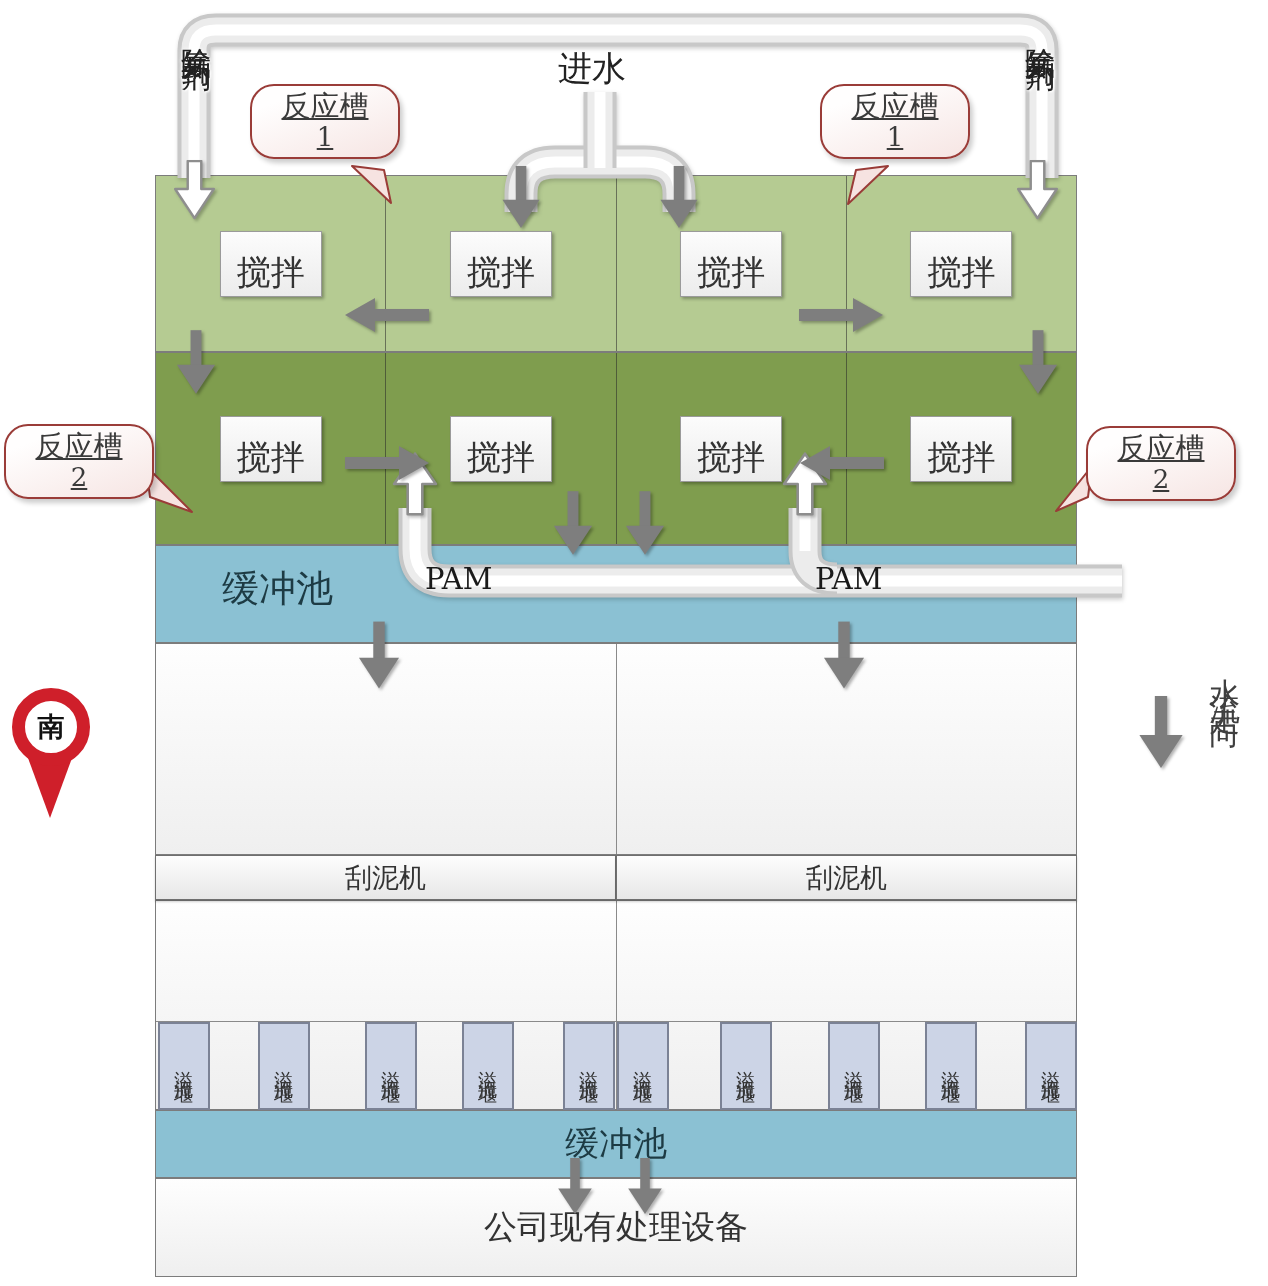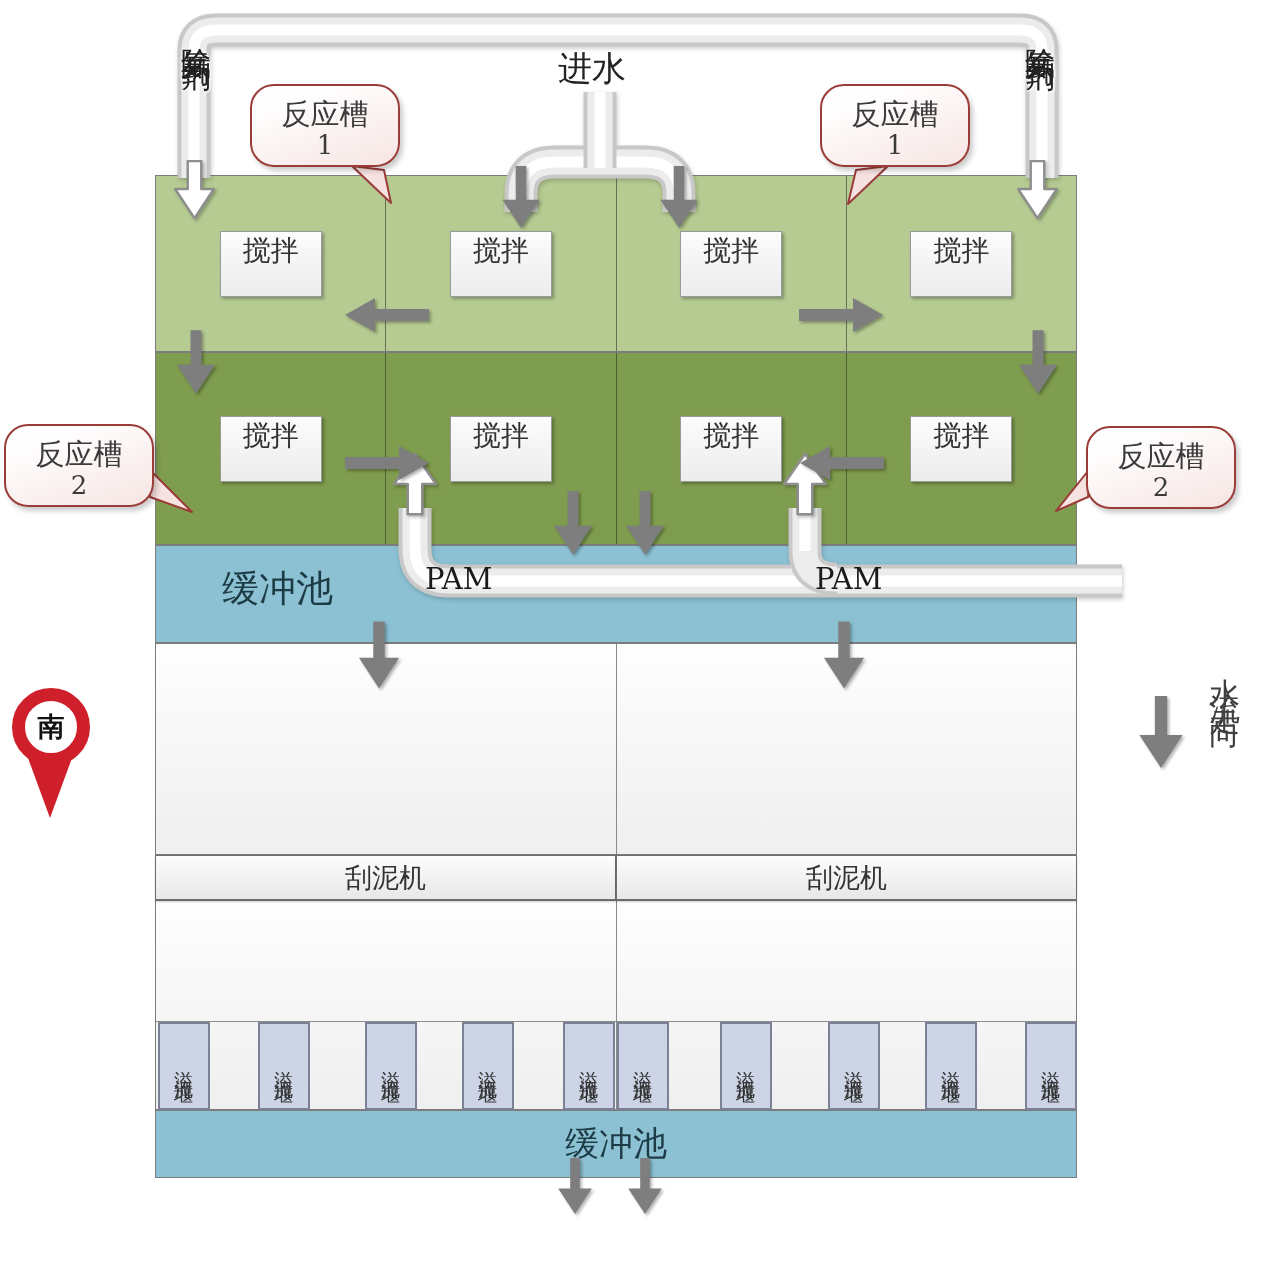--- a/index.html
+++ b/index.html
@@ -4,35 +4,35 @@
 <style>
   html,body{margin:0;padding:0;background:#fff;}
   body{font-family:"DejaVu Serif","Liberation Serif",serif;color:#2e2e2e;}
   #stage{position:relative;width:1268px;height:1286px;background:#ffffff;overflow:hidden;}
   .sect{position:absolute;left:155px;width:922px;box-sizing:border-box;border:1px solid #7c7c7c;z-index:1;}
   .row{display:flex;}
   .cell{flex:1 1 0;display:flex;align-items:center;justify-content:center;box-sizing:border-box;}
   .cell + .cell{border-left:1px solid rgba(40,40,40,.55);}
   .row1{background:#b5cb92;}
   .row2{background:#7f9d4e;}
-  .stirbox{width:100px;height:64px;display:flex;align-items:flex-start;justify-content:center;
-    font-size:28px;color:#333;background:linear-gradient(180deg,#fcfcfc,#ececec);
+  .stirbox{width:100px;height:64px;display:flex;align-items:flex-end;justify-content:center;
+    font-size:34px;color:#333;background:linear-gradient(180deg,#fcfcfc,#ececec);
     border:1px solid #9a9a9a;box-shadow:2px 2px 3px rgba(0,0,0,.3);}
   .bufferband{background:#8bc1d3;}
   .basin{background:linear-gradient(180deg,#fefefe 0%,#efefef 100%);}
   .centerline{position:absolute;left:460px;top:0;bottom:0;width:1px;background:#8a8a8a;}
   .scraper{position:absolute;width:461px;height:45px;top:855px;box-sizing:border-box;border:1px solid #6f6f6f;
     background:linear-gradient(180deg,#fdfdfd,#e7e7e7);display:flex;align-items:center;justify-content:center;
     font-size:27px;color:#333;z-index:2;box-shadow:0 2px 2px rgba(0,0,0,.18);}
   .weir{position:absolute;top:1022px;width:52px;height:88px;box-sizing:border-box;background:#ccd4e6;
     border:2px solid #7b8295;display:flex;align-items:center;justify-content:center;z-index:2;}
   .weir span{writing-mode:vertical-rl;text-orientation:upright;font-size:19px;line-height:1;letter-spacing:7px;color:#333;}
   .callout{position:absolute;width:150px;box-sizing:border-box;background:linear-gradient(160deg,#fffefe 20%,#f6e5e3 100%);
     border:2px solid #9a3c38;border-radius:24px;text-align:center;color:#3a3a3a;
-    box-shadow:3px 4px 5px rgba(0,0,0,.2);padding:12px 0 5px;z-index:7;}
+    box-shadow:3px 4px 5px rgba(0,0,0,.2);padding:4px 0 5px;z-index:7;text-decoration:underline;}
   .callout .l1{font-size:29px;line-height:1.15;}
   .callout .l2{font-size:26px;line-height:1.1;}
   .vtext{writing-mode:vertical-rl;text-orientation:upright;}
   .defluor{position:absolute;top:24px;width:40px;font-size:30px;letter-spacing:4px;color:#222;text-align:center;
     text-shadow:0 0 3px #fff,0 0 5px #fff,1px 1px 2px #fff;z-index:7;}
   .lbl{position:absolute;z-index:7;}
   #svg-overlay{position:absolute;left:0;top:0;z-index:5;pointer-events:none;}
   .pipe-base{stroke:#c8c8c8;stroke-width:33px;fill:none;}
   .pipe-mid{stroke:#ececec;stroke-width:25px;fill:none;}
   .pipe-core{stroke:#ffffff;stroke-width:11px;fill:none;}
@@ -145,20 +145,23 @@
   <div class="weir" style="left:925px;">
       <span>溢流堰</span>
     </div>
   <div class="weir" style="left:1025px;">
       <span>溢流堰</span>
     </div>
 
   <div class="sect bufferband" id="buffer2" style="top:1110px;height:68px;">
     <span>缓冲池</span>
   </div>
+  <div class="sect basin" id="bottom-box" style="top:1178px;height:99px;">
+    <span>公司现有处理设备</span>
+  </div>
 
   <svg id="svg-overlay" width="1268" height="1286" viewBox="0 0 1268 1286">
     <defs>
       <symbol id="sa-d" viewBox="0 0 44 70">
           <rect x="16" y="0" width="12" height="40"></rect>
           <polygon points="1,38 43,38 22,70"></polygon>
         </symbol>
       <symbol id="sa-l" viewBox="0 0 84 34">
           <polygon points="0,17 30,0 30,34"></polygon>
           <rect x="28" y="11" width="56" height="12"></rect>

